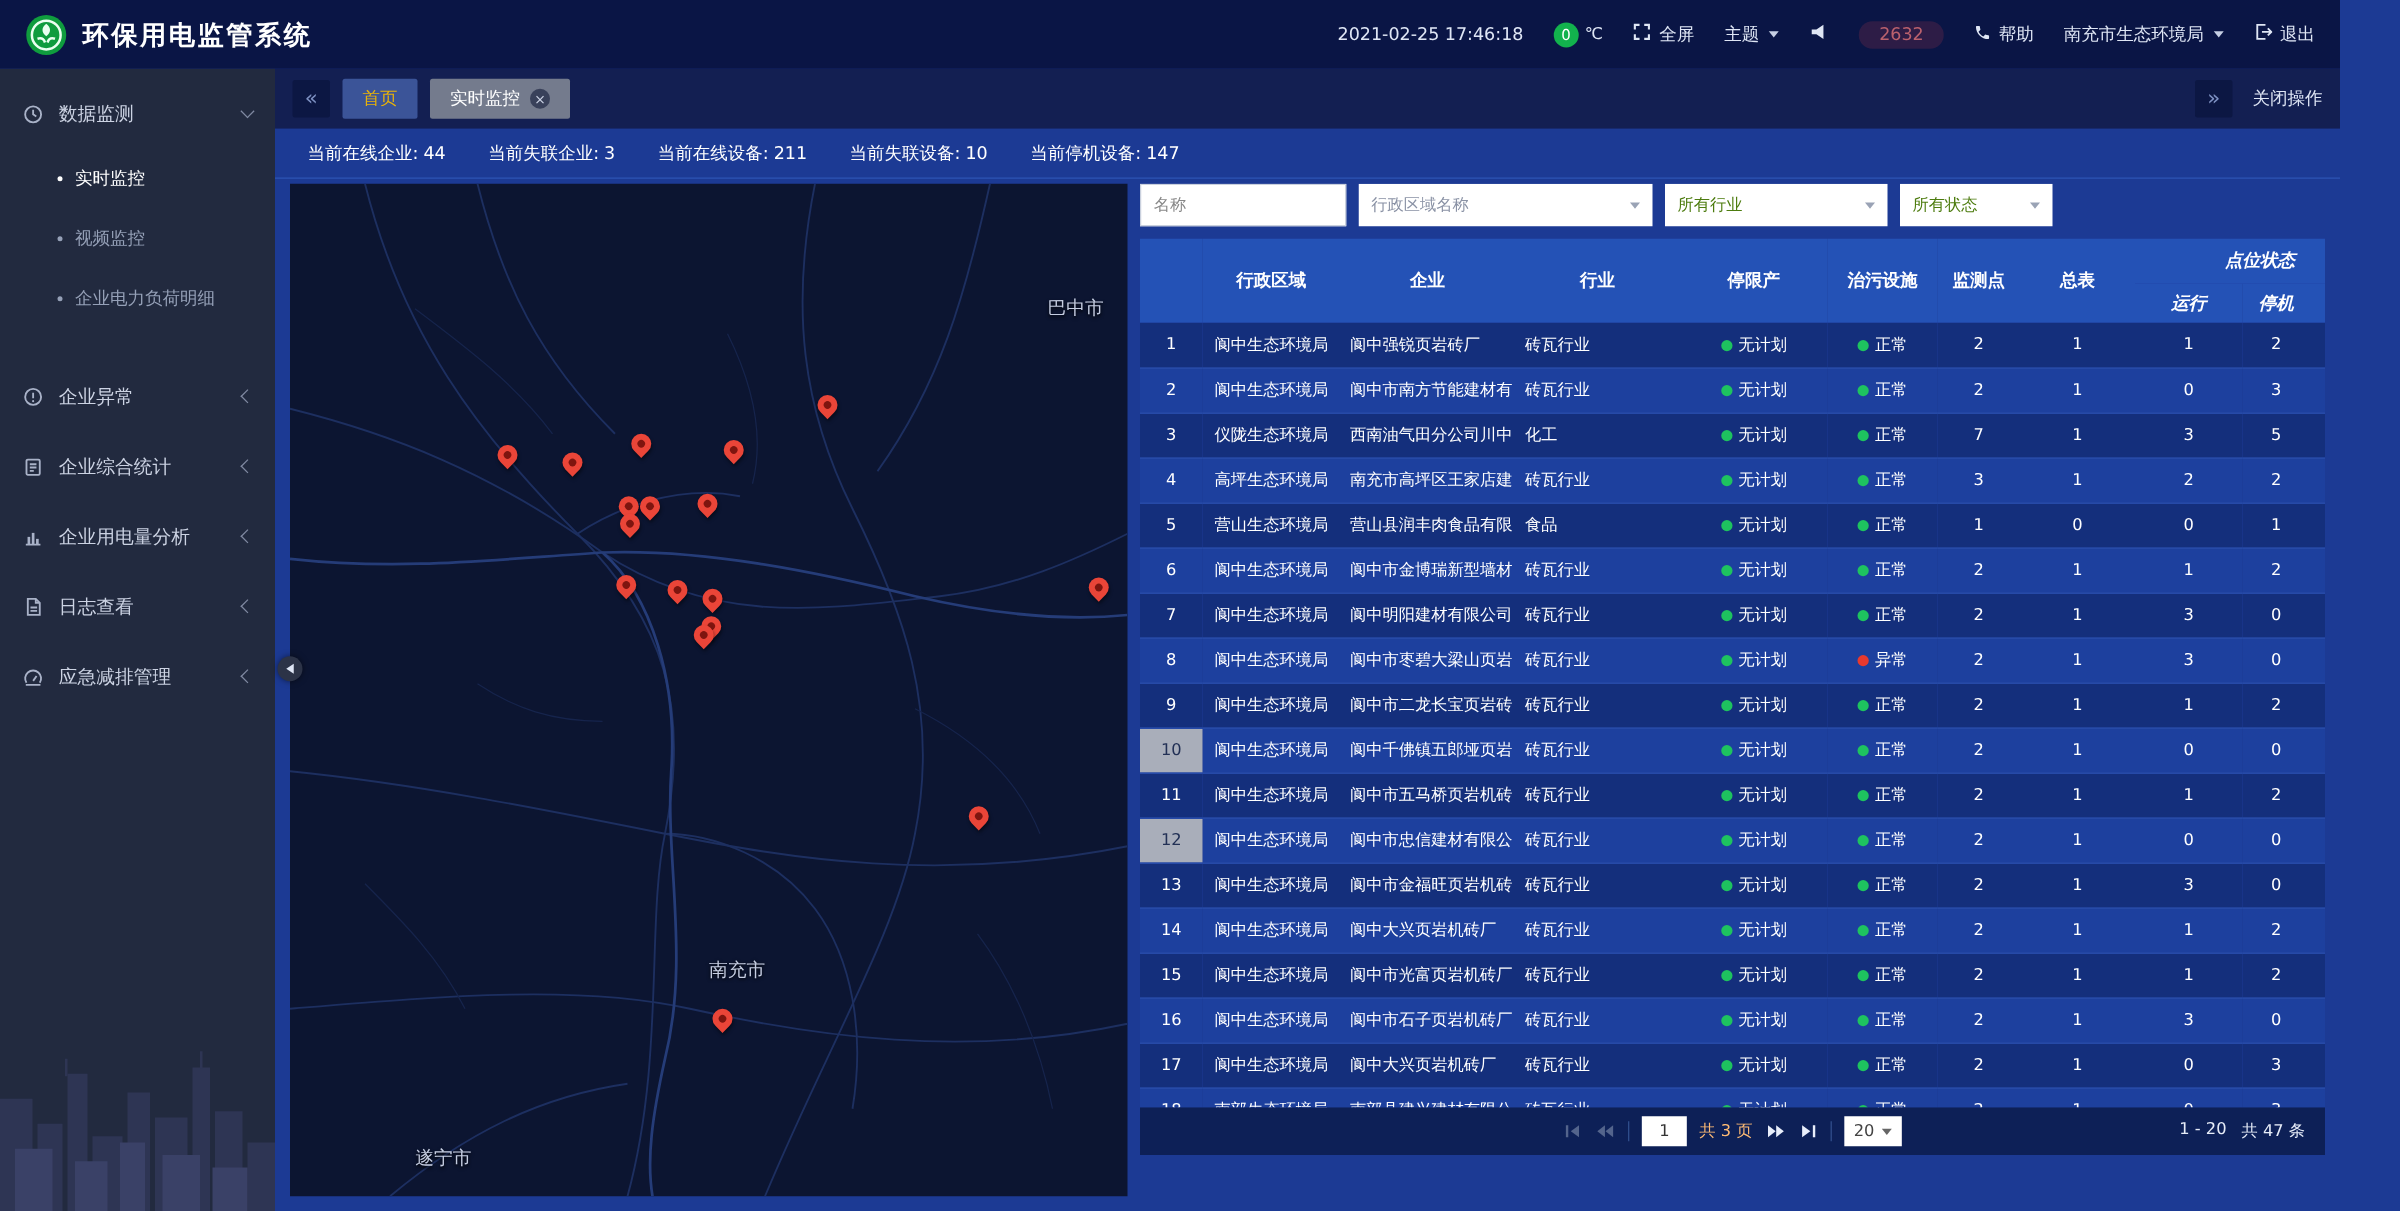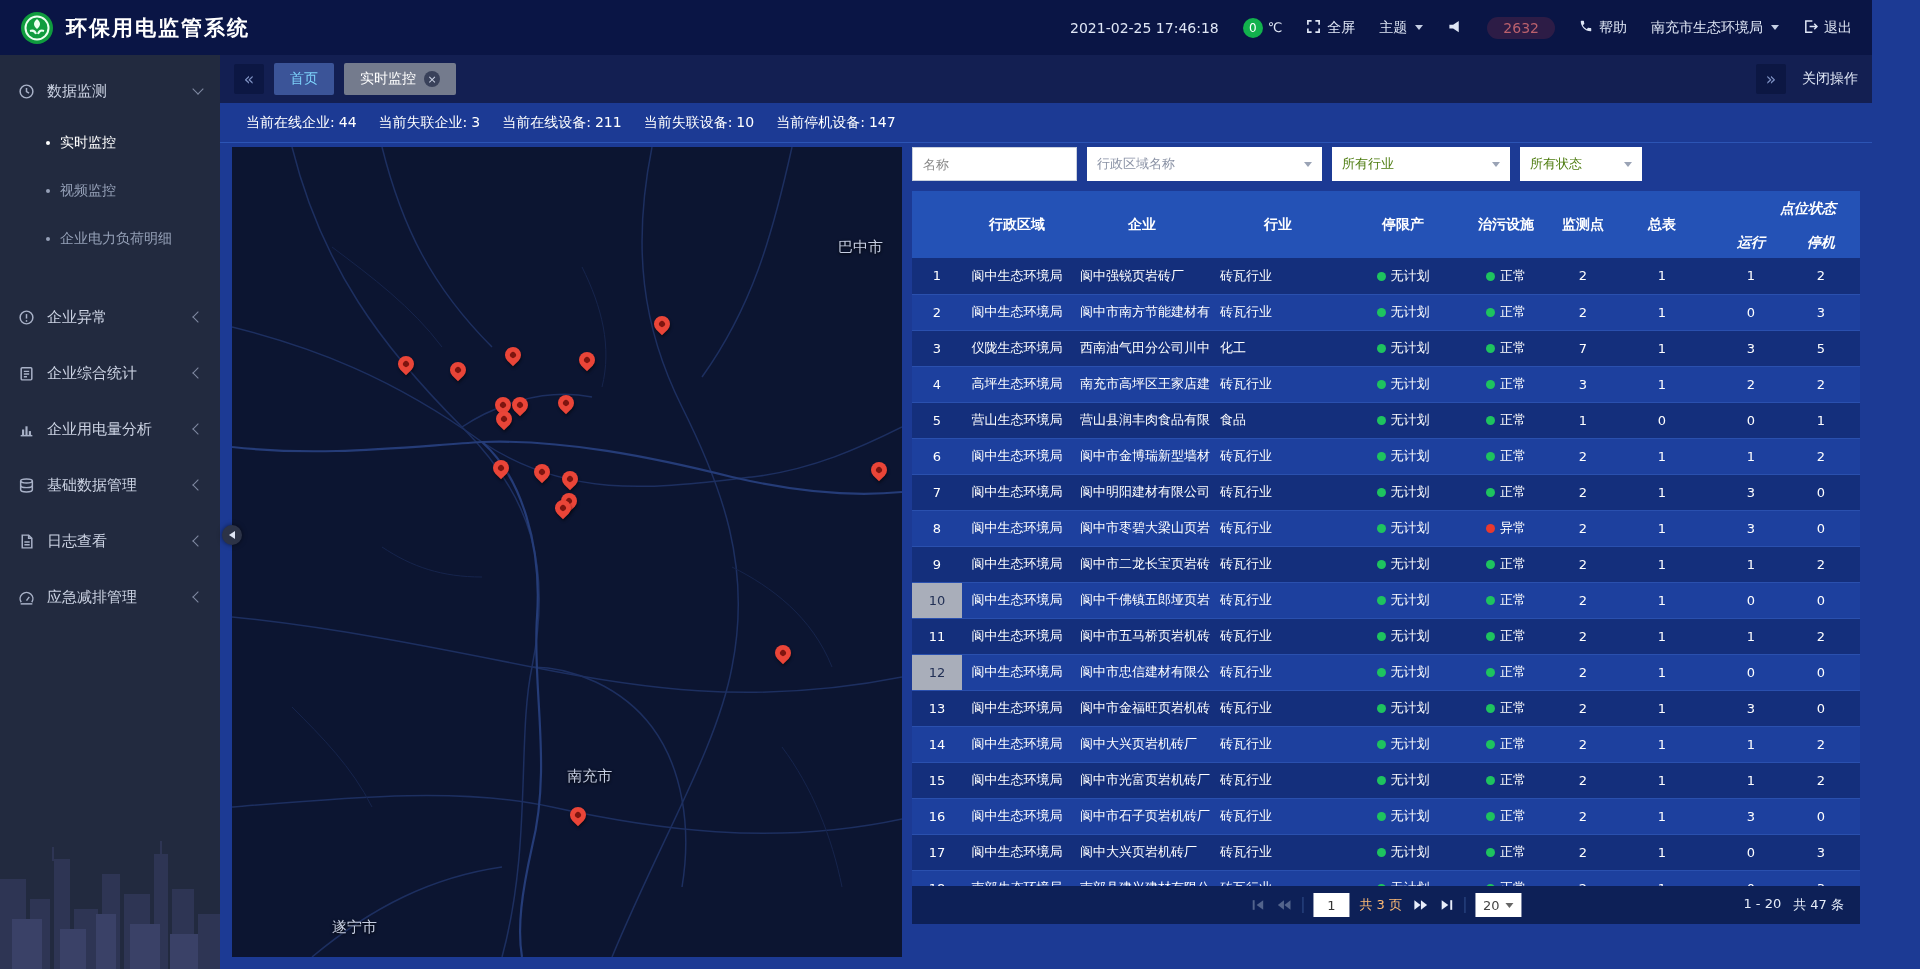--- a/index.html
+++ b/index.html
@@ -34,28 +34,28 @@
 .sitem.active{color:#fff}
 .bullet{width:4px;height:4px;border-radius:50%;background:currentColor;flex:0 0 auto}
 .skyline{position:absolute;bottom:0;left:0;pointer-events:none}
 
 .main{flex:1;display:flex;flex-direction:column;min-width:0}
 
 
 .tabbar{height:48px;background:#131f52;display:flex;align-items:center;padding:0 14px;gap:10px}
 .navbox{width:30px;height:30px;background:#0c1743;color:#7d90c2;display:flex;align-items:center;justify-content:center;font-size:17px;cursor:pointer;border-radius:2px}
 .tab{height:32px;display:flex;align-items:center;padding:0 16px;font-size:14px;cursor:pointer;border-radius:2px;gap:8px;white-space:nowrap}
-.tab.home{background:#3b5498;color:#7dd3fc}
+.tab.home{background:#3b5498;color:#eab308}
 .tab.active{background:#747b8d;color:#fff}
 .tclose{width:16px;height:16px;border-radius:50%;background:#39415a;color:#cdd4e6;font-size:11px;line-height:1;display:flex;align-items:center;justify-content:center;cursor:pointer}
 .tab-spacer{flex:1}
 .close-ops{color:#dfe6f5;font-size:14px;margin-left:6px;cursor:pointer;white-space:nowrap}
 
 
-.statsbar{height:40px;display:flex;align-items:center;gap:22px;padding-left:26px;font-size:14px;border-bottom:1px solid #2c54b4;background:#1c3a94;flex:0 0 auto}
+.statsbar{height:40px;display:flex;align-items:center;gap:34px;padding-left:26px;font-size:14px;border-bottom:1px solid #2c54b4;background:#1c3a94;flex:0 0 auto}
 .stat{white-space:nowrap}
 .stat .sv{margin-left:4px}
 
 
 .content{flex:1;display:flex;gap:10px;padding:4px 12px 0;min-height:0}
 .map{width:670px;flex:0 0 670px;height:810px;background:#0c1531;position:relative;overflow:hidden}
 .roads{position:absolute;top:0;left:0}
 .pinlayer{position:absolute;top:0;left:0;width:100%;height:100%}
 .city-label{position:absolute;color:#c6cee2;font-size:15px;text-shadow:0 1px 3px #000;transform:translate(-50%,-50%);white-space:nowrap}
 .pin{position:absolute;width:16px;height:16px;background:#ea4538;border-radius:50% 50% 50% 0;transform:rotate(-45deg);margin:-20px 0 0 -8px;box-shadow:-1px 2px 3px rgba(0,0,0,.45)}
@@ -216,31 +216,20 @@
                 <rect x="7" y="5" width="2" height="8.8" fill="currentColor" stroke="none"></rect>
                 <rect x="10.2" y="9.5" width="2" height="4.3" fill="currentColor" stroke="none"></rect>
               </svg>
             </span>
             <span class="slabel">企业用电量分析</span>
             <span class="chev left"></span>
           </div>
           <div class="sgroup">
             <span class="sicon">
               <svg width="17" height="17" viewBox="0 0 16 16" fill="none" stroke="currentColor" stroke-width="1.4">
-                <ellipse cx="8" cy="3.8" rx="5.5" ry="1.9"></ellipse>
-                <path d="M2.5 3.8v8.3c0 1.1 2.5 2 5.5 2s5.5-.9 5.5-2V3.8"></path>
-                <path d="M2.5 8c0 1.1 2.5 2 5.5 2s5.5-.9 5.5-2"></path>
-              </svg>
-            </span>
-            <span class="slabel">基础数据管理</span>
-            <span class="chev left"></span>
-          </div>
-          <div class="sgroup">
-            <span class="sicon">
-              <svg width="17" height="17" viewBox="0 0 16 16" fill="none" stroke="currentColor" stroke-width="1.4">
                 <path d="M4 2h6l3 3v9H4z"></path>
                 <path d="M10 2v3h3"></path>
                 <path d="M6 8.5h5M6 11h5"></path>
               </svg>
             </span>
             <span class="slabel">日志查看</span>
             <span class="chev left"></span>
           </div>
           <div class="sgroup">
             <span class="sicon">

